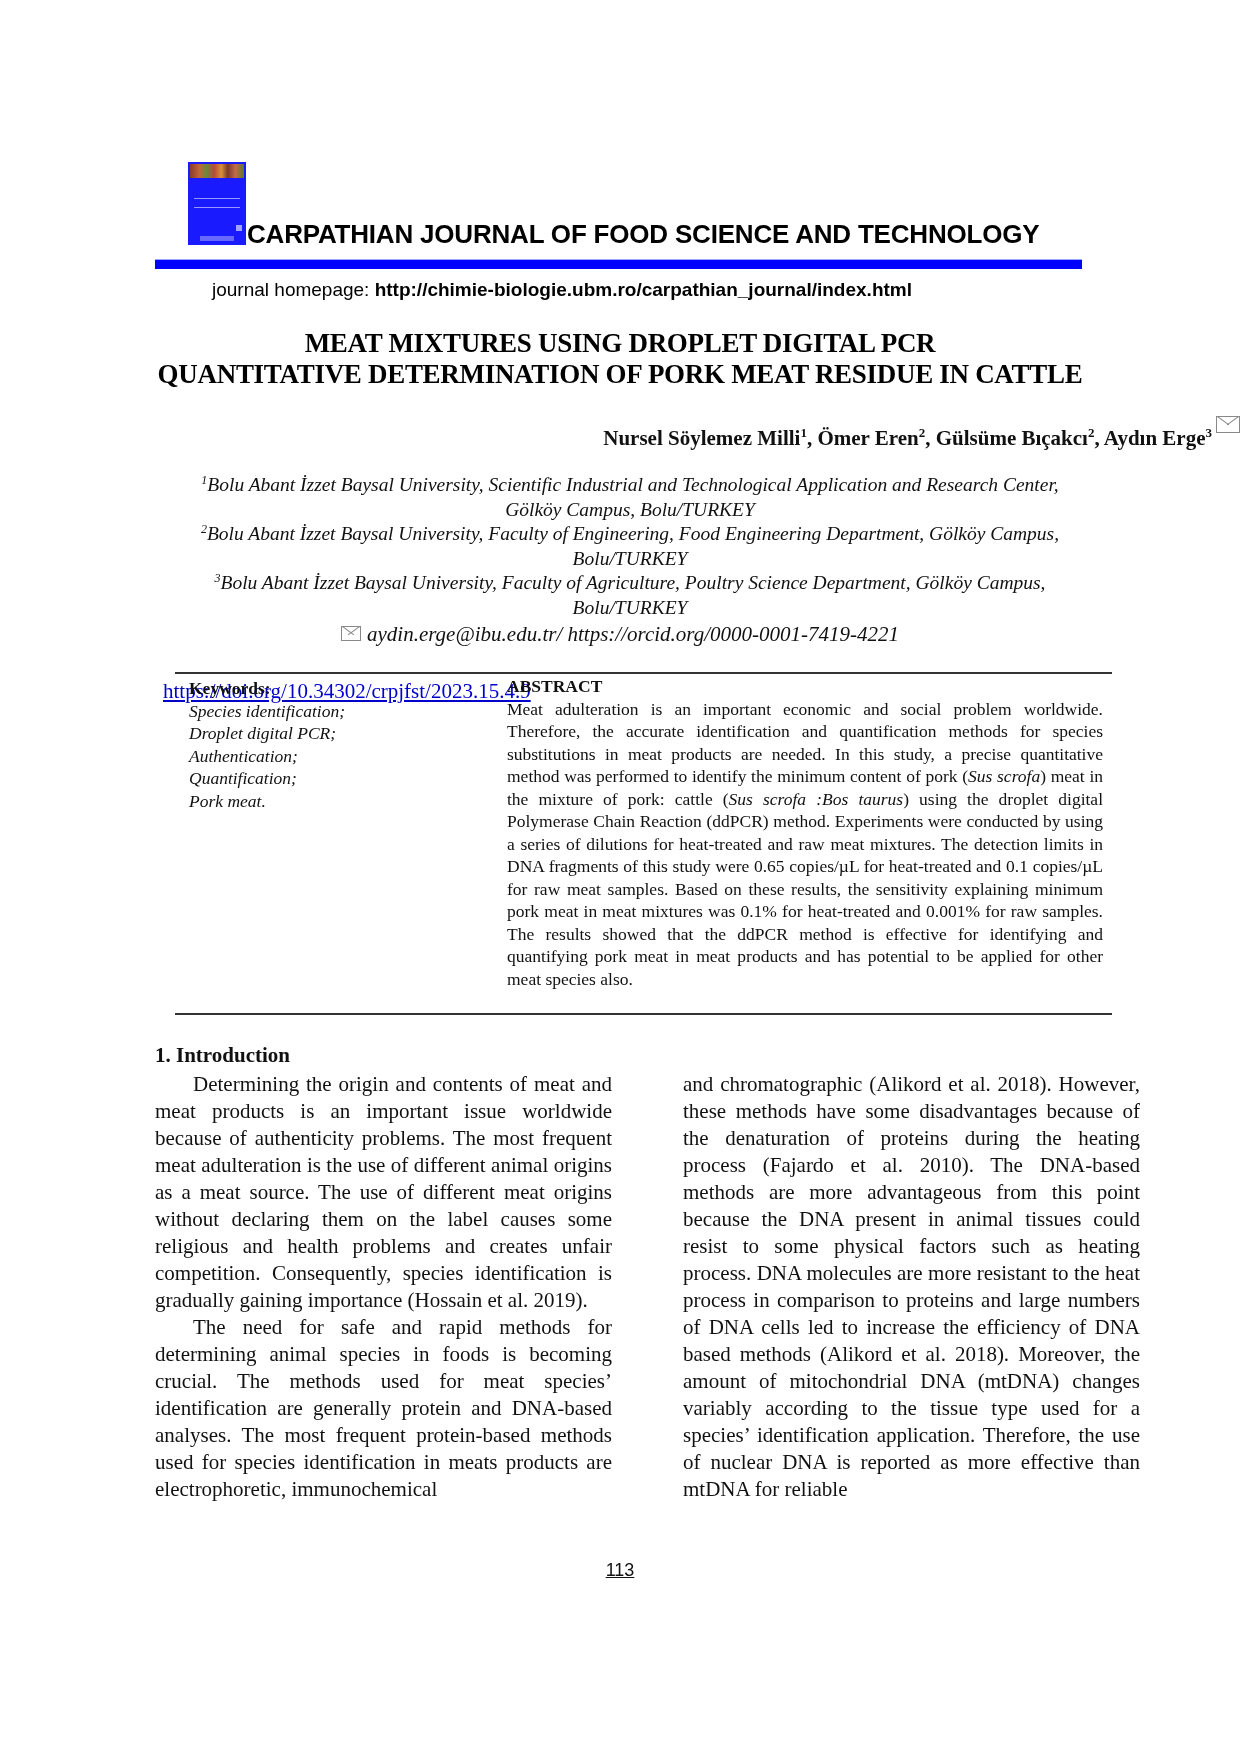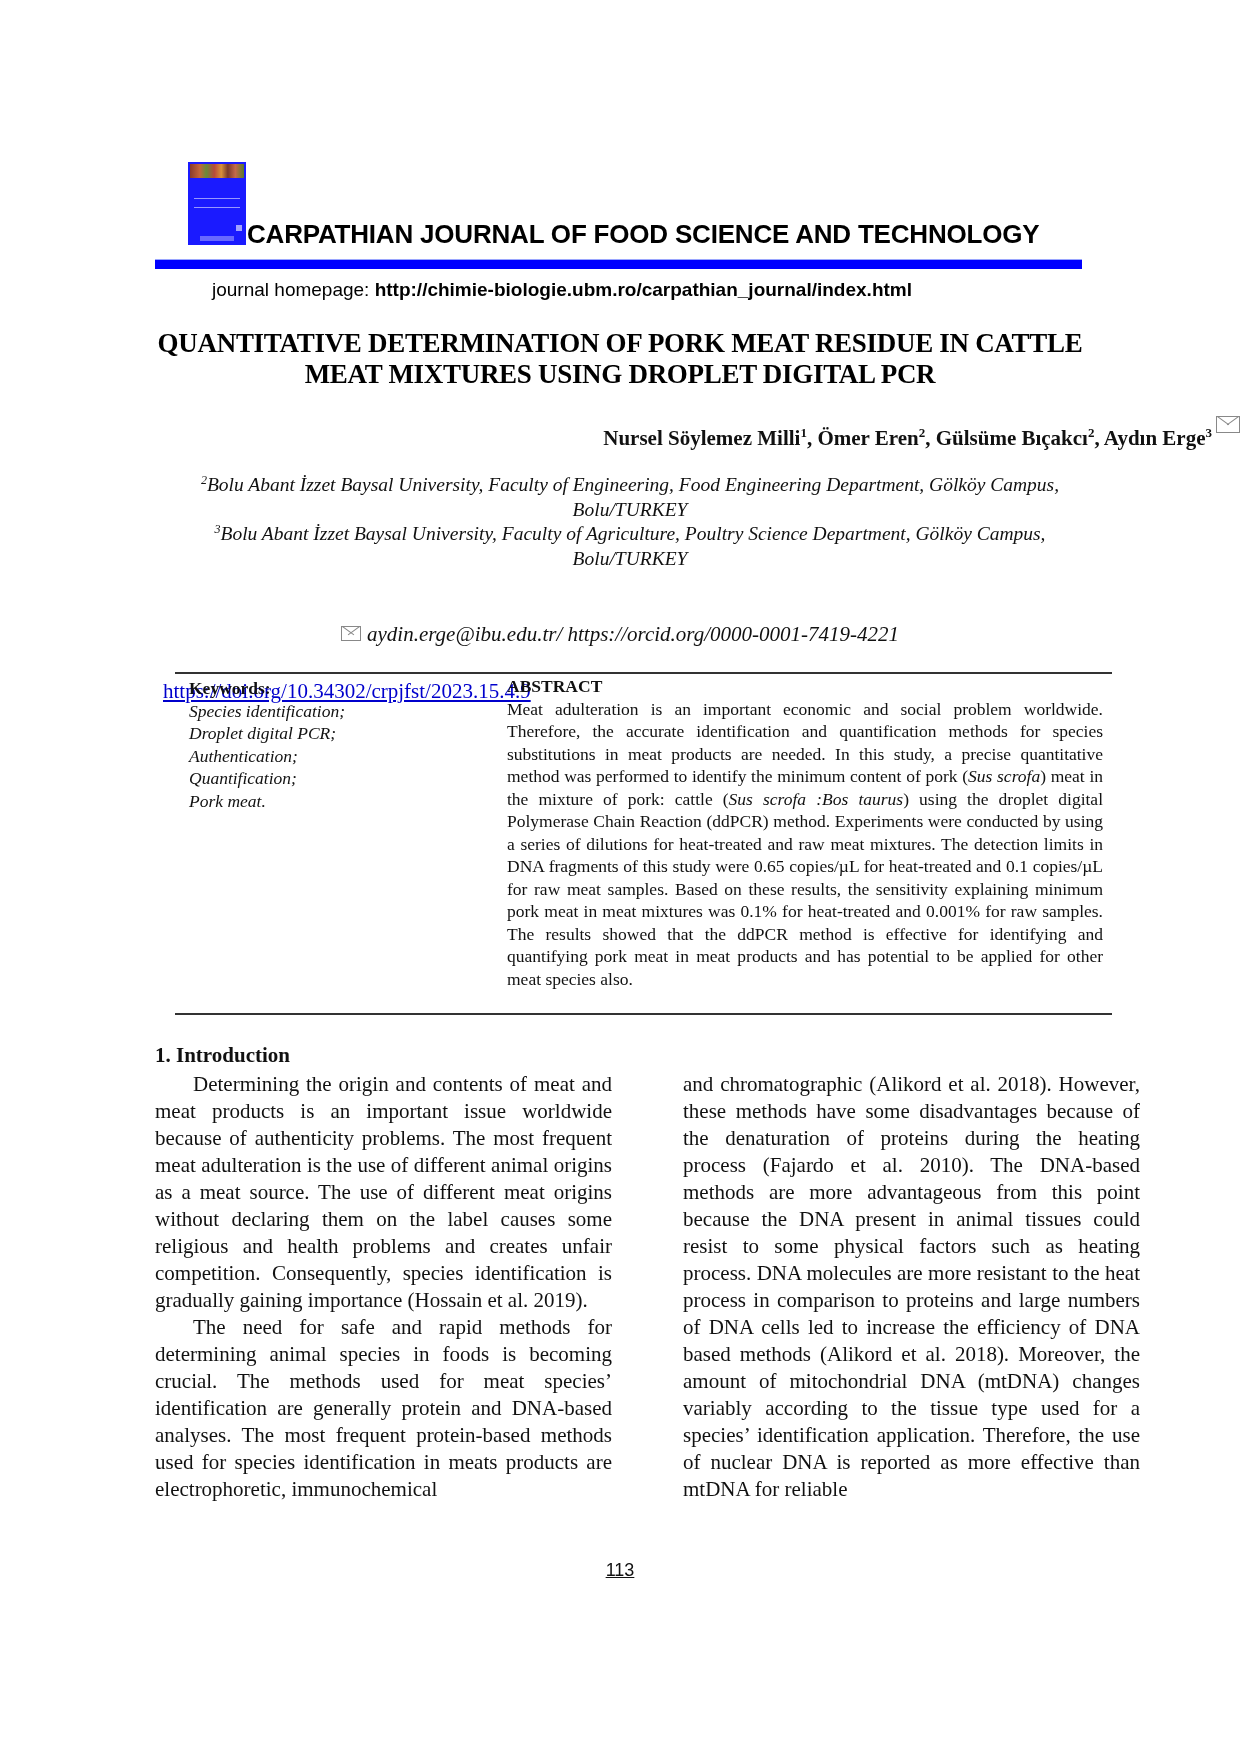--- a/index.html
+++ b/index.html
@@ -74,29 +74,30 @@
   <div class="lfoot"></div>
 </div>
 <div class="abs journal-name">CARPATHIAN JOURNAL OF FOOD SCIENCE AND TECHNOLOGY</div>
 <div class="abs blue-bar"></div>
 
 <div class="abs homepage">
   <span>journal homepage: </span><b><a style="text-decoration:none">http://chimie-biologie.ubm.ro/carpathian_journal/index.html</a></b>
 </div>
 
 <div class="abs title">
+  <div>MEAT MIXTURES USING DROPLET DIGITAL PCR</div>
   <div>QUANTITATIVE DETERMINATION OF PORK MEAT RESIDUE IN CATTLE</div>
-  <div>MEAT MIXTURES USING DROPLET DIGITAL PCR</div>
 </div>
 
 <div class="abs authors">
   <span>Nursel Söylemez Milli</span><sup>1</sup><span>, </span><span>Ömer Eren</span><sup>2</sup><span>, </span><span>Gülsüme Bıçakcı</span><sup>2</sup><span>, </span><span>Aydın Erge</span><sup>3</sup><span class="mail-icon"></span>
 </div>
 
 <div class="abs affils">
+  <div><sup>1</sup><span>Bolu Abant İzzet Baysal University, Scientific Industrial and Technological Application and Research Center,</span><br><span>Gölköy Campus, Bolu/TURKEY</span></div>
   <div><sup>2</sup><span>Bolu Abant İzzet Baysal University, Faculty of Engineering, Food Engineering Department, Gölköy Campus,</span><br><span>Bolu/TURKEY</span></div>
   <div><sup>3</sup><span>Bolu Abant İzzet Baysal University, Faculty of Agriculture, Poultry Science Department, Gölköy Campus,</span><br><span>Bolu/TURKEY</span></div>
 </div>
 
 <div class="abs contact">
   <span class="mail-icon"></span><span>aydin.erge@ibu.edu.tr/ https://orcid.org/0000-0001-7419-4221</span>
 </div>
 
 <a class="abs doi">https://doi.org/10.34302/crpjfst/2023.15.4.9</a>
 

